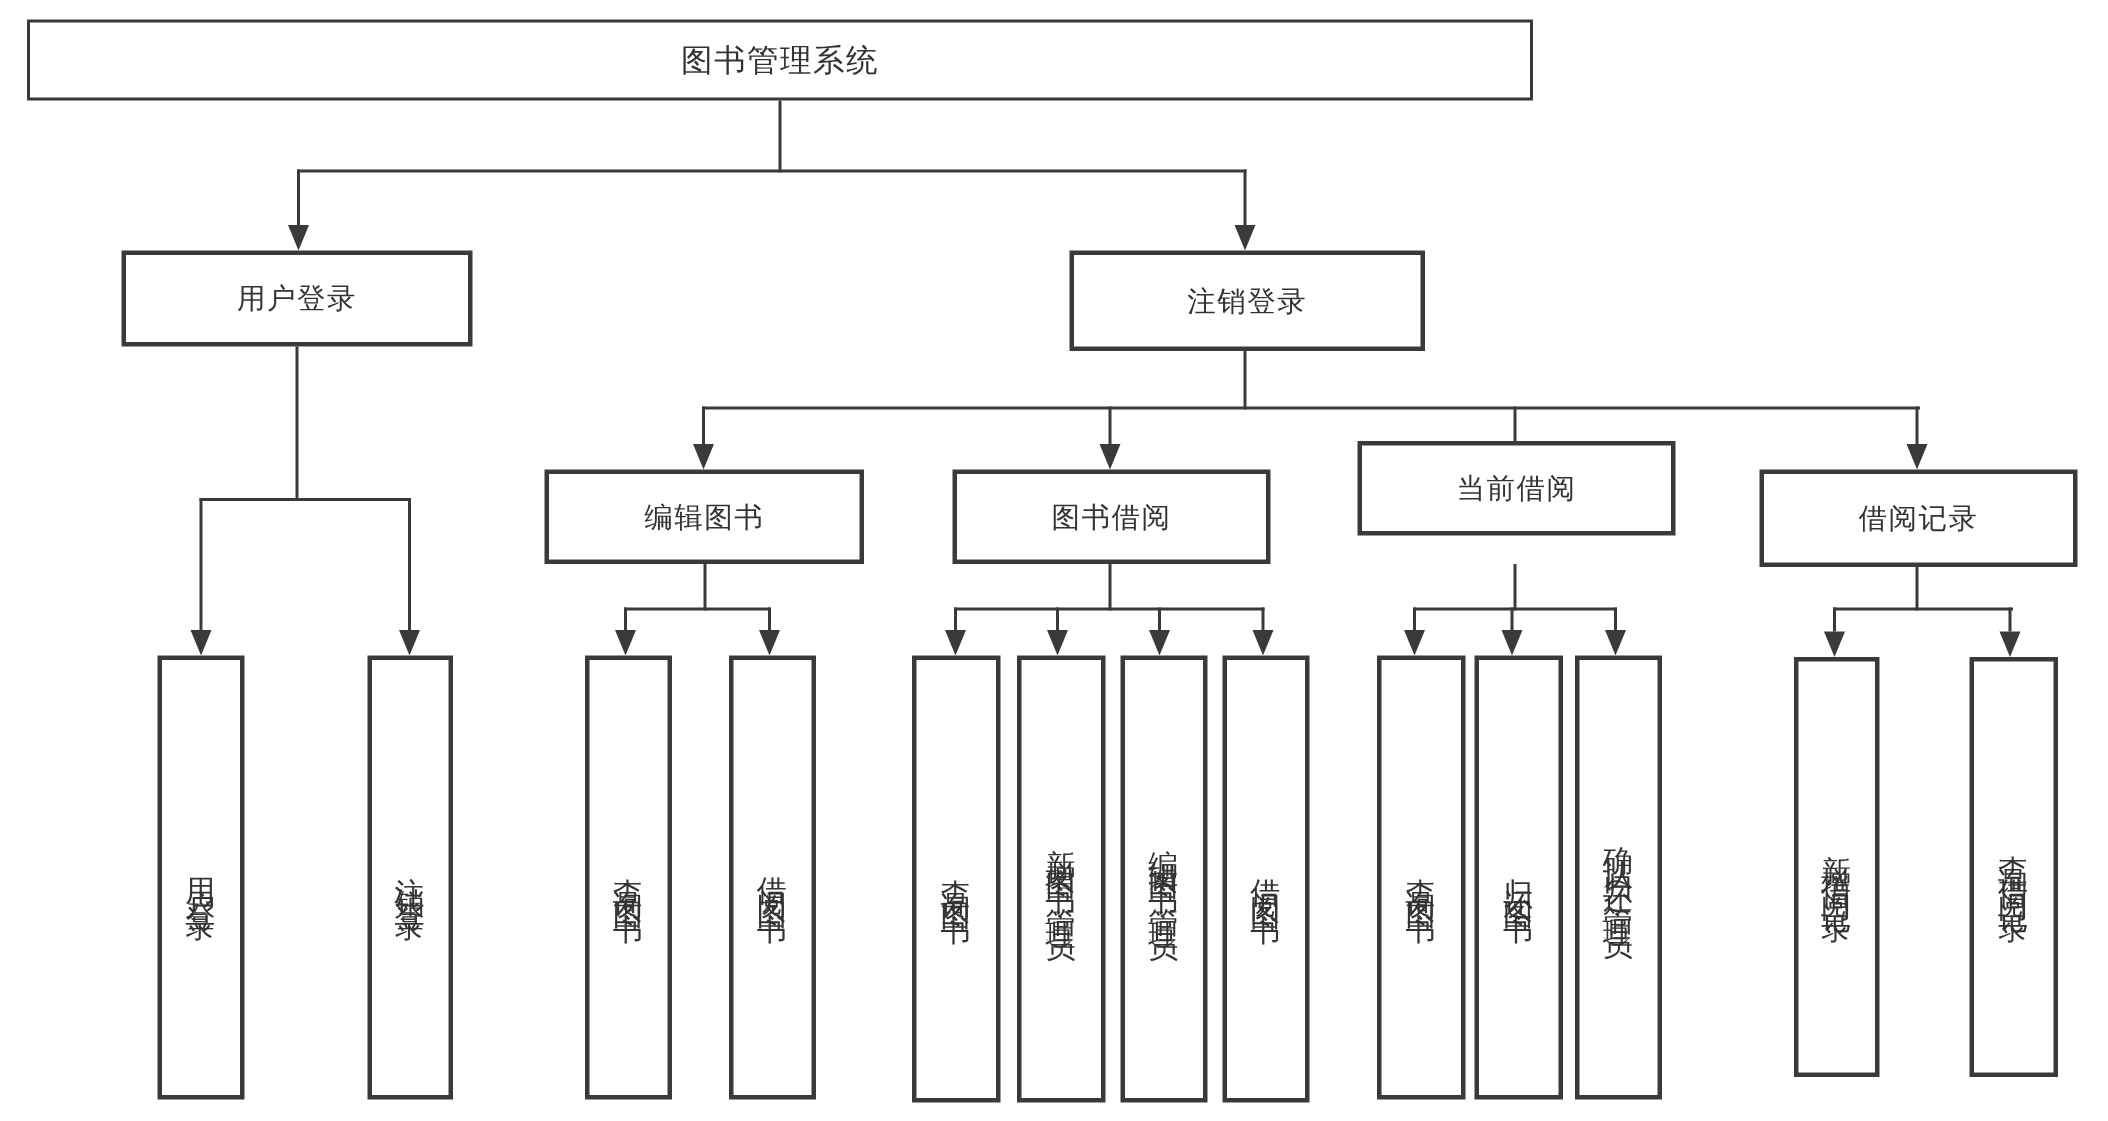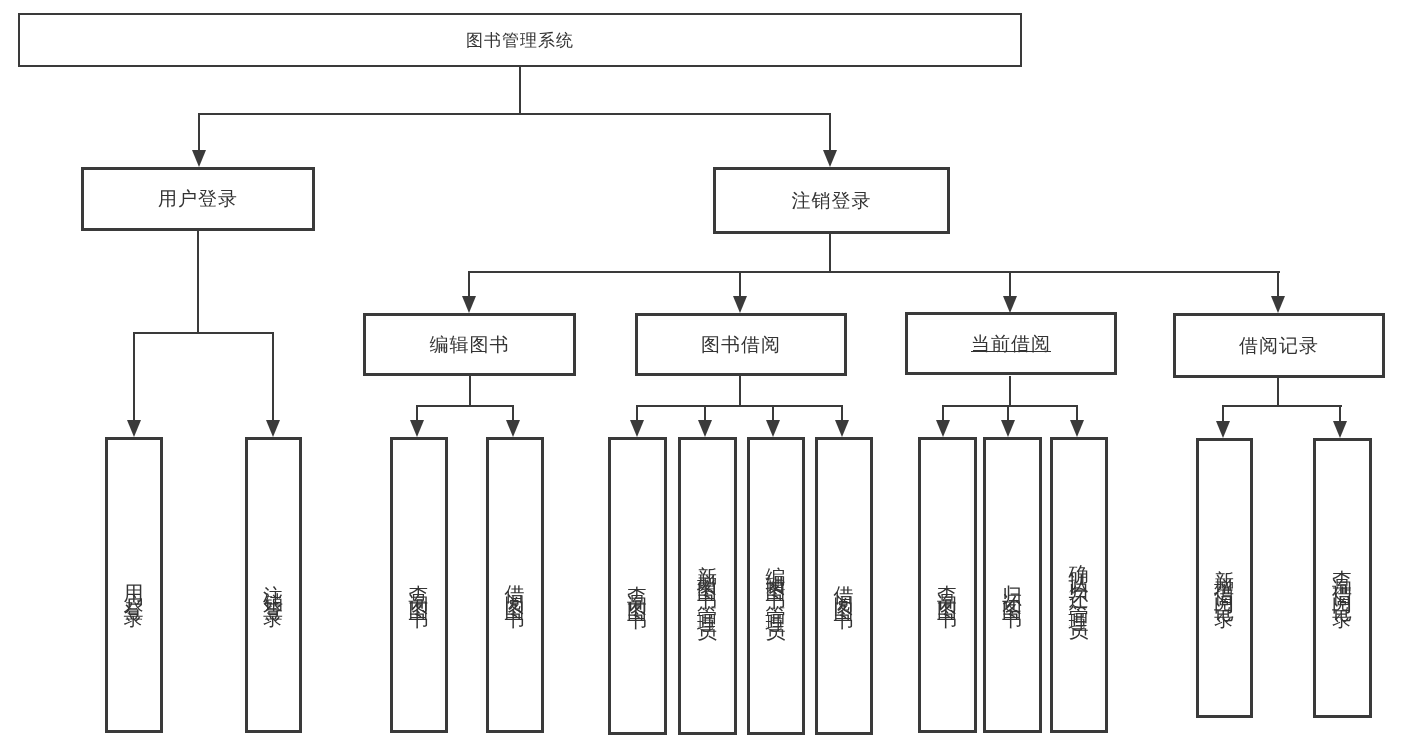--- a/index.html
+++ b/index.html
@@ -19,21 +19,21 @@
   .box{
     position:absolute;
     box-sizing:border-box;
     border:3px solid var(--line);
     background:#fff;
     display:flex;align-items:center;justify-content:center;
     color:var(--text);
   }
   .box.thin{border-width:2px;}
   .hlabel{font-size:19px;letter-spacing:1px;white-space:nowrap;}
-  .root-label{font-size:17px;}
+  .root-label{font-size:21px;}
   .vlabel{
     writing-mode:vertical-rl;
     font-size:20px;
     letter-spacing:8px;
     line-height:1;
     color:var(--text);
   }
   .line{position:absolute;background:var(--line);}
   .arrow{
     position:absolute;width:0;height:0;
@@ -88,21 +88,21 @@
   <div class="arrow" style="left:733px;top:296px;"></div>
   <div class="arrow" style="left:1003px;top:296px;"></div>
   <div class="arrow" style="left:1271px;top:296px;"></div>
 
   <div class="box" style="left:363px;top:313px;width:213px;height:63px;">
     <span class="hlabel">编辑图书</span>
   </div>
   <div class="box" style="left:635px;top:313px;width:212px;height:63px;">
     <span class="hlabel">图书借阅</span>
   </div>
-  <div class="box" style="left:905px;top:312px;width:212px;height:63px;text-decoration:underline;">
+  <div class="box" style="left:905px;top:294px;width:212px;height:63px;">
     <span class="hlabel">当前借阅</span>
   </div>
   <div class="box" style="left:1173px;top:313px;width:212px;height:65px;">
     <span class="hlabel">借阅记录</span>
   </div>
 
   <div class="line" style="left:469px;top:376px;width:2px;height:31px;"></div>
   <div class="line" style="left:416px;top:405px;width:98px;height:2px;"></div>
   <div class="line" style="left:416px;top:405px;width:2px;height:15px;"></div>
   <div class="line" style="left:512px;top:405px;width:2px;height:15px;"></div>

